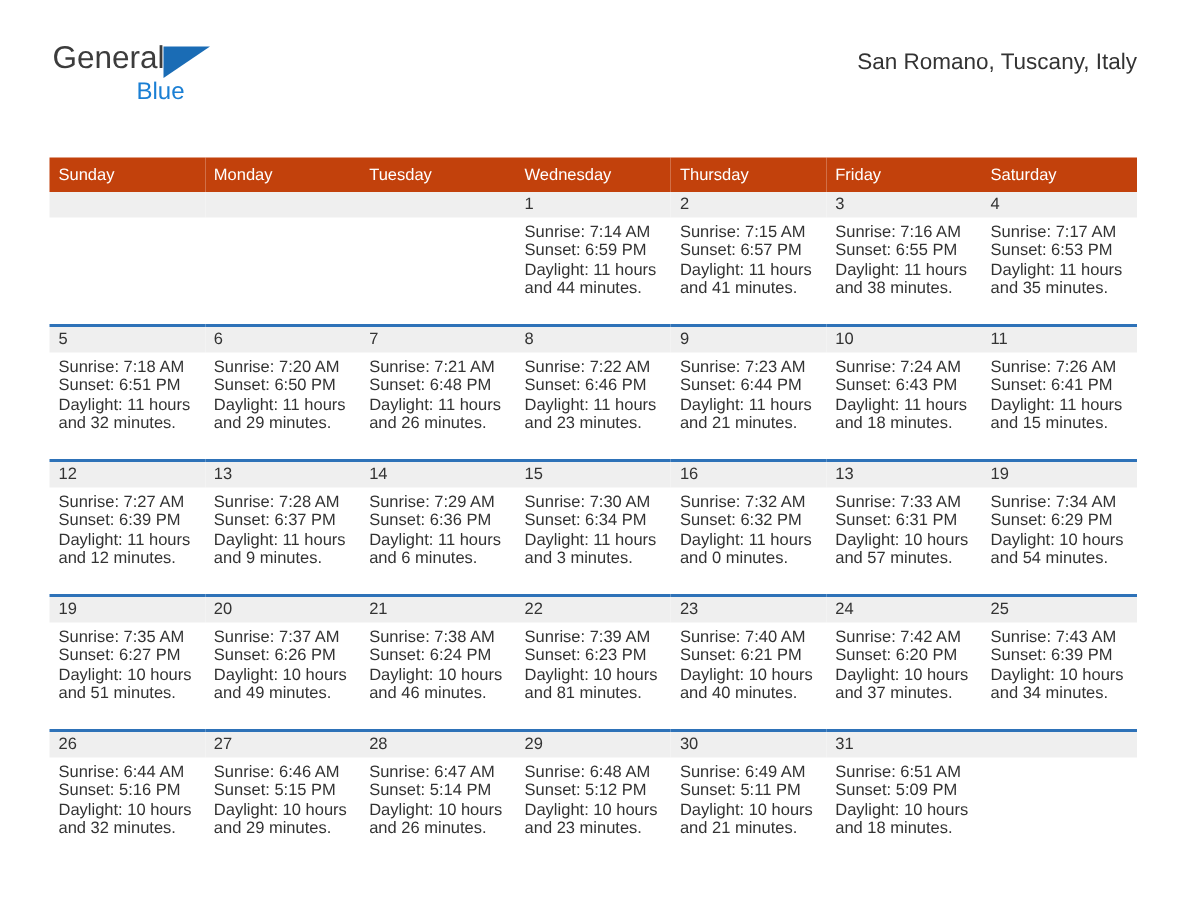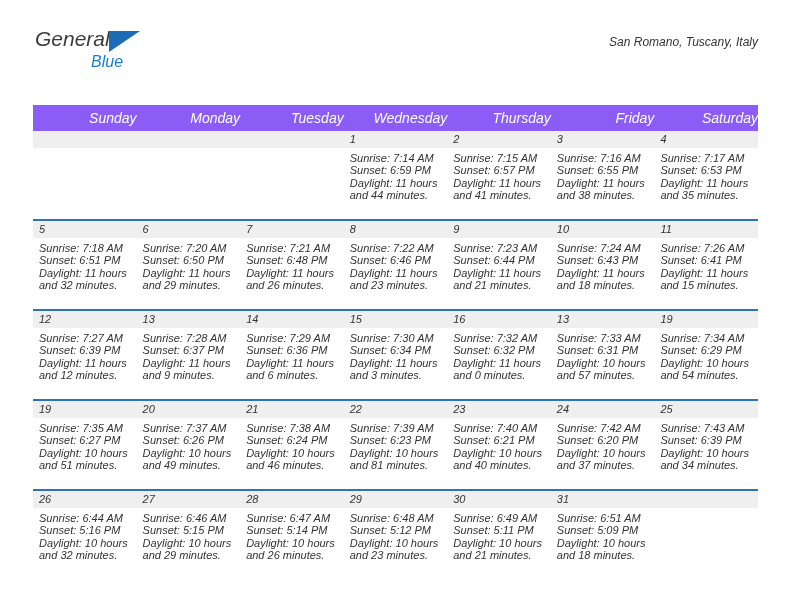--- a/index.html
+++ b/index.html
@@ -13,21 +13,20 @@
     font-family: "Liberation Sans", sans-serif;
     color: #2b2b2b;
     overflow: hidden;
   }
 
   .page {
     position: relative;
     width: 792px;
     height: 612px;
     box-sizing: border-box;
-    font-style: italic;
   }
 
   
   .header {
     position: absolute;
     left: 33px;
     right: 34px;
     top: 26px;
     height: 70px;
   }
@@ -74,42 +73,42 @@
     top: 0;
     text-align: right;
   }
   .cal-title {
     font-size: 27px;
     color: #333333;
     line-height: 34px;
     white-space: nowrap;
   }
   .cal-subtitle {
-    font-size: 12px;
+    font-size: 15px;
     color: #333333;
     line-height: 22px;
     margin-top: 5px;
     white-space: nowrap;
   }
 
   
   .calendar {
     position: absolute;
     left: 33px;
     top: 105px;
     width: 725px;
     border-collapse: collapse;
     table-layout: fixed;
   }
   .calendar th {
-    background: #8b5cf6;
+    background: #c2410c;
     color: #ffffff;
-    font-size: 14px;
+    font-size: 11px;
     font-weight: normal;
-    text-align: right;
+    text-align: left;
     padding: 5px 0 5px 6px;
     height: 13px;
     vertical-align: middle;
   }
   .calendar td {
     vertical-align: top;
     padding: 0;
     border-top: 2px solid #2e72b8;
     background: #ffffff;
     height: 88px;

